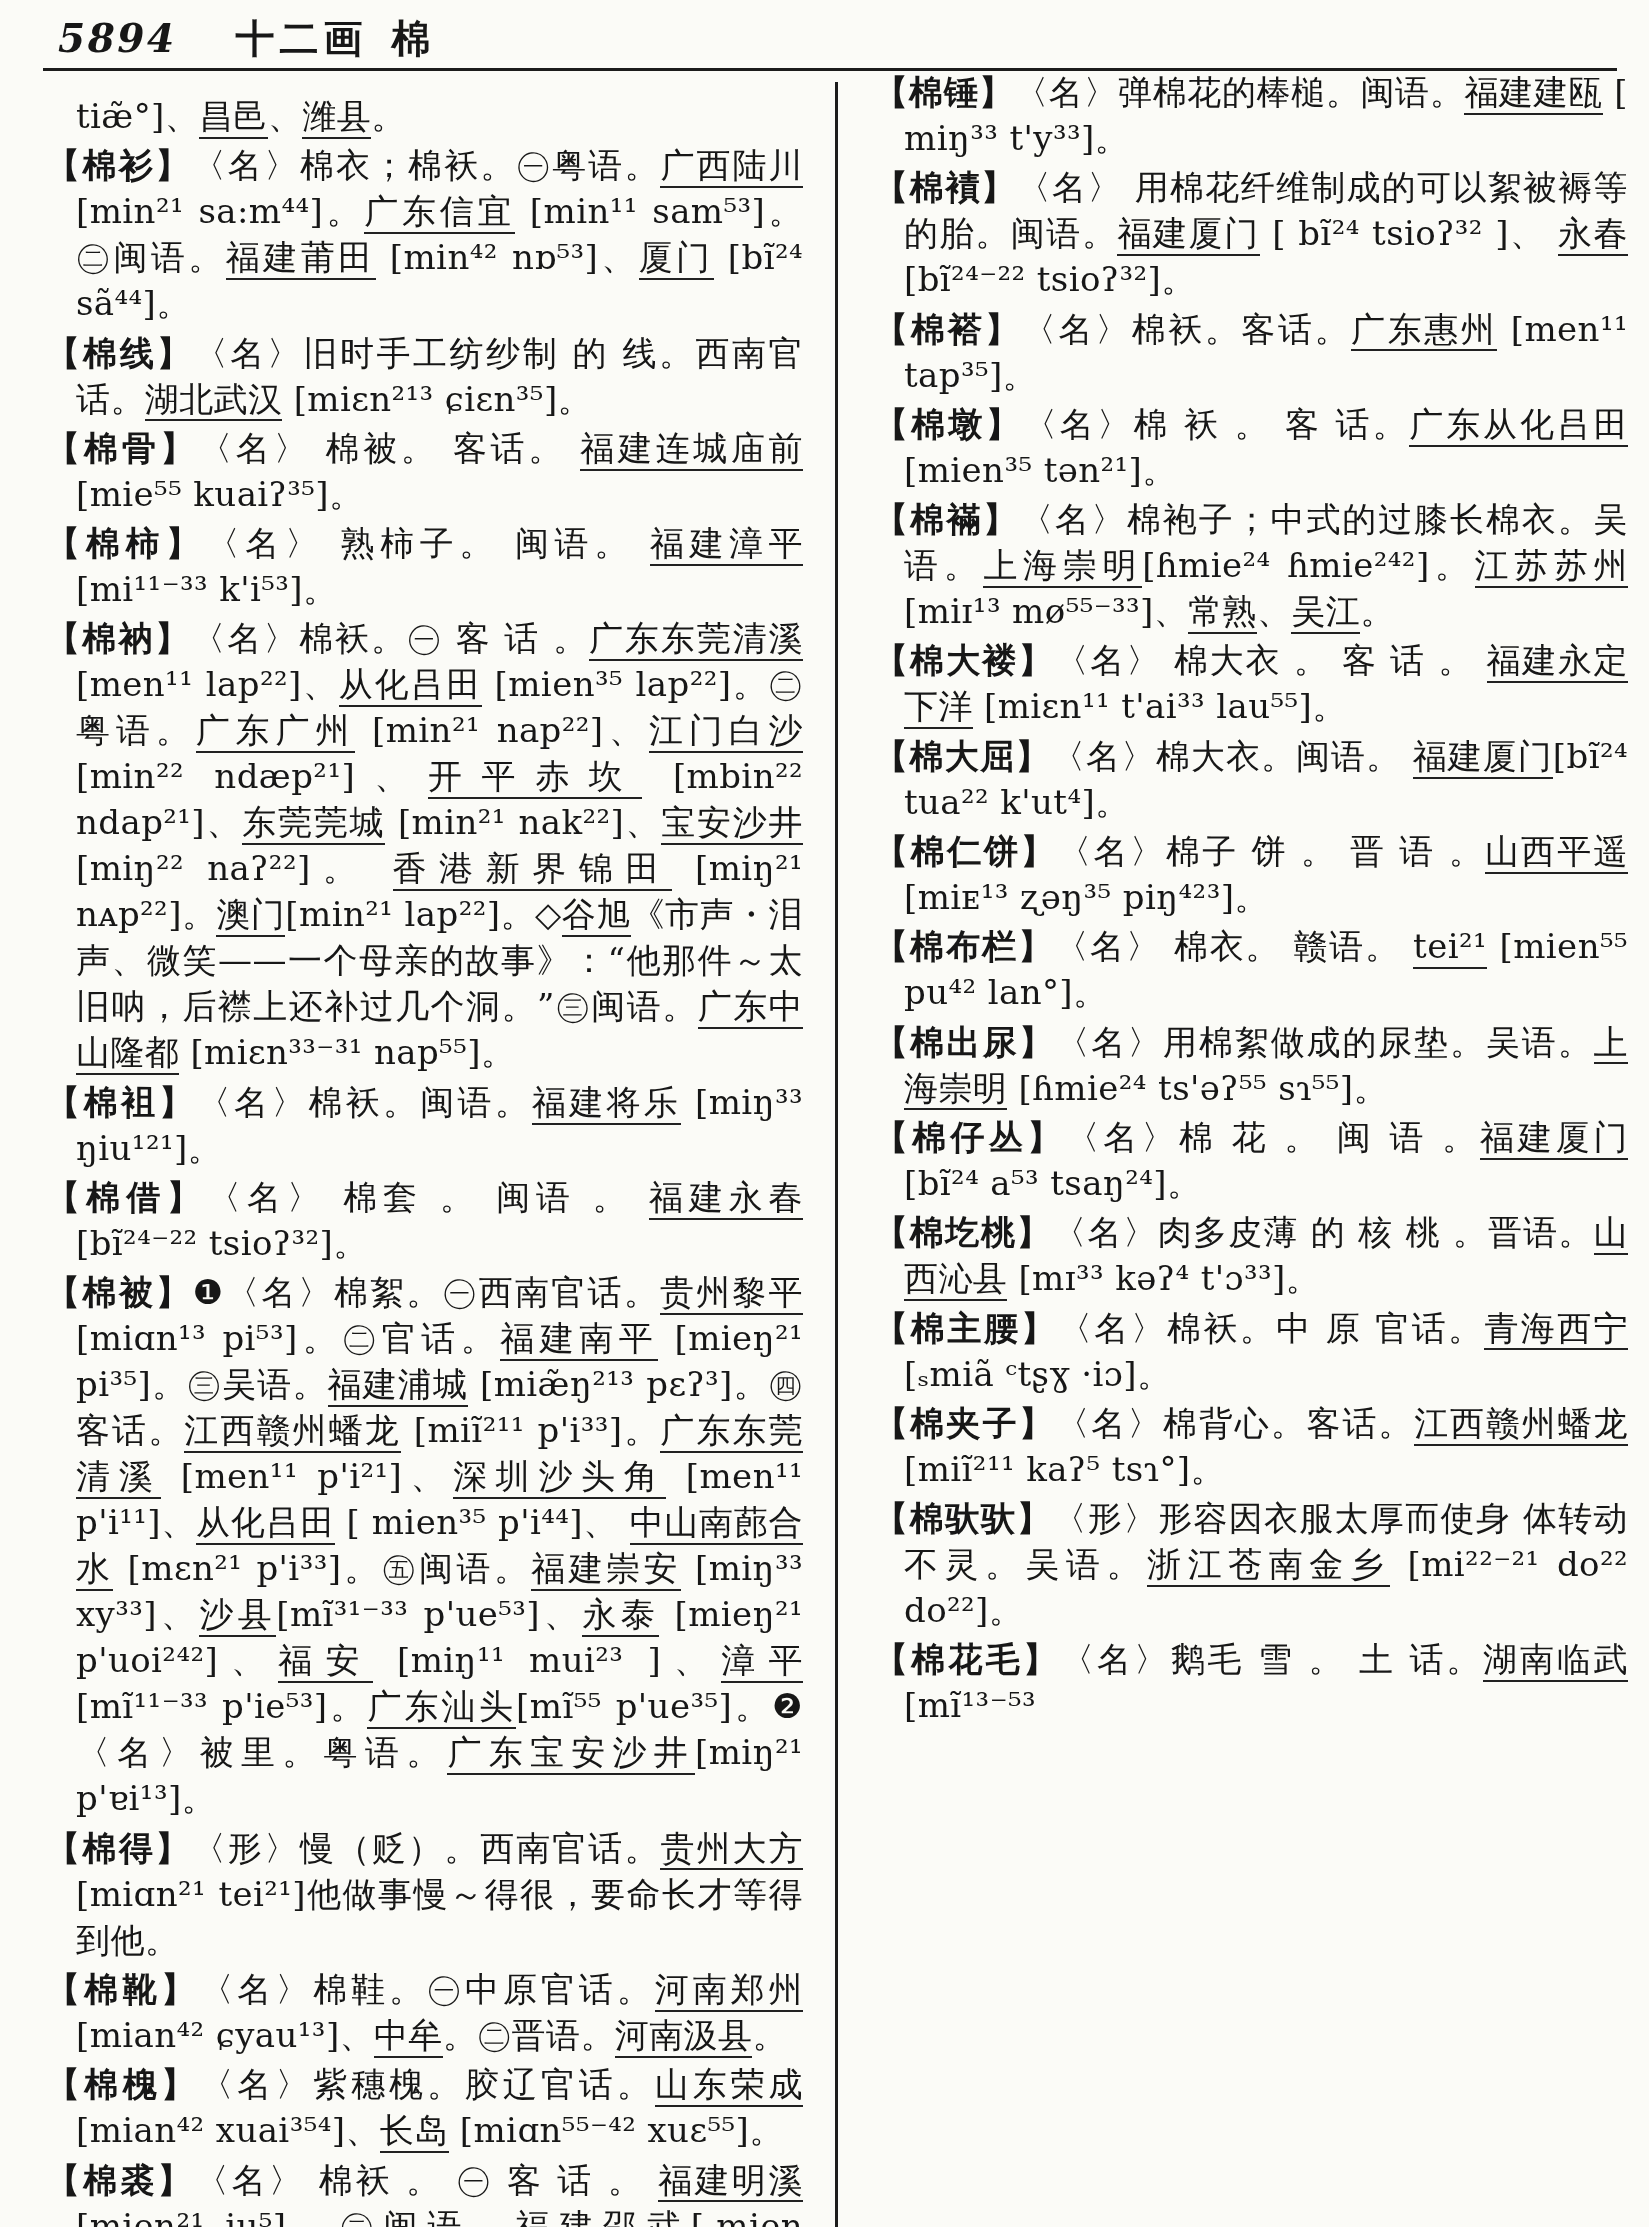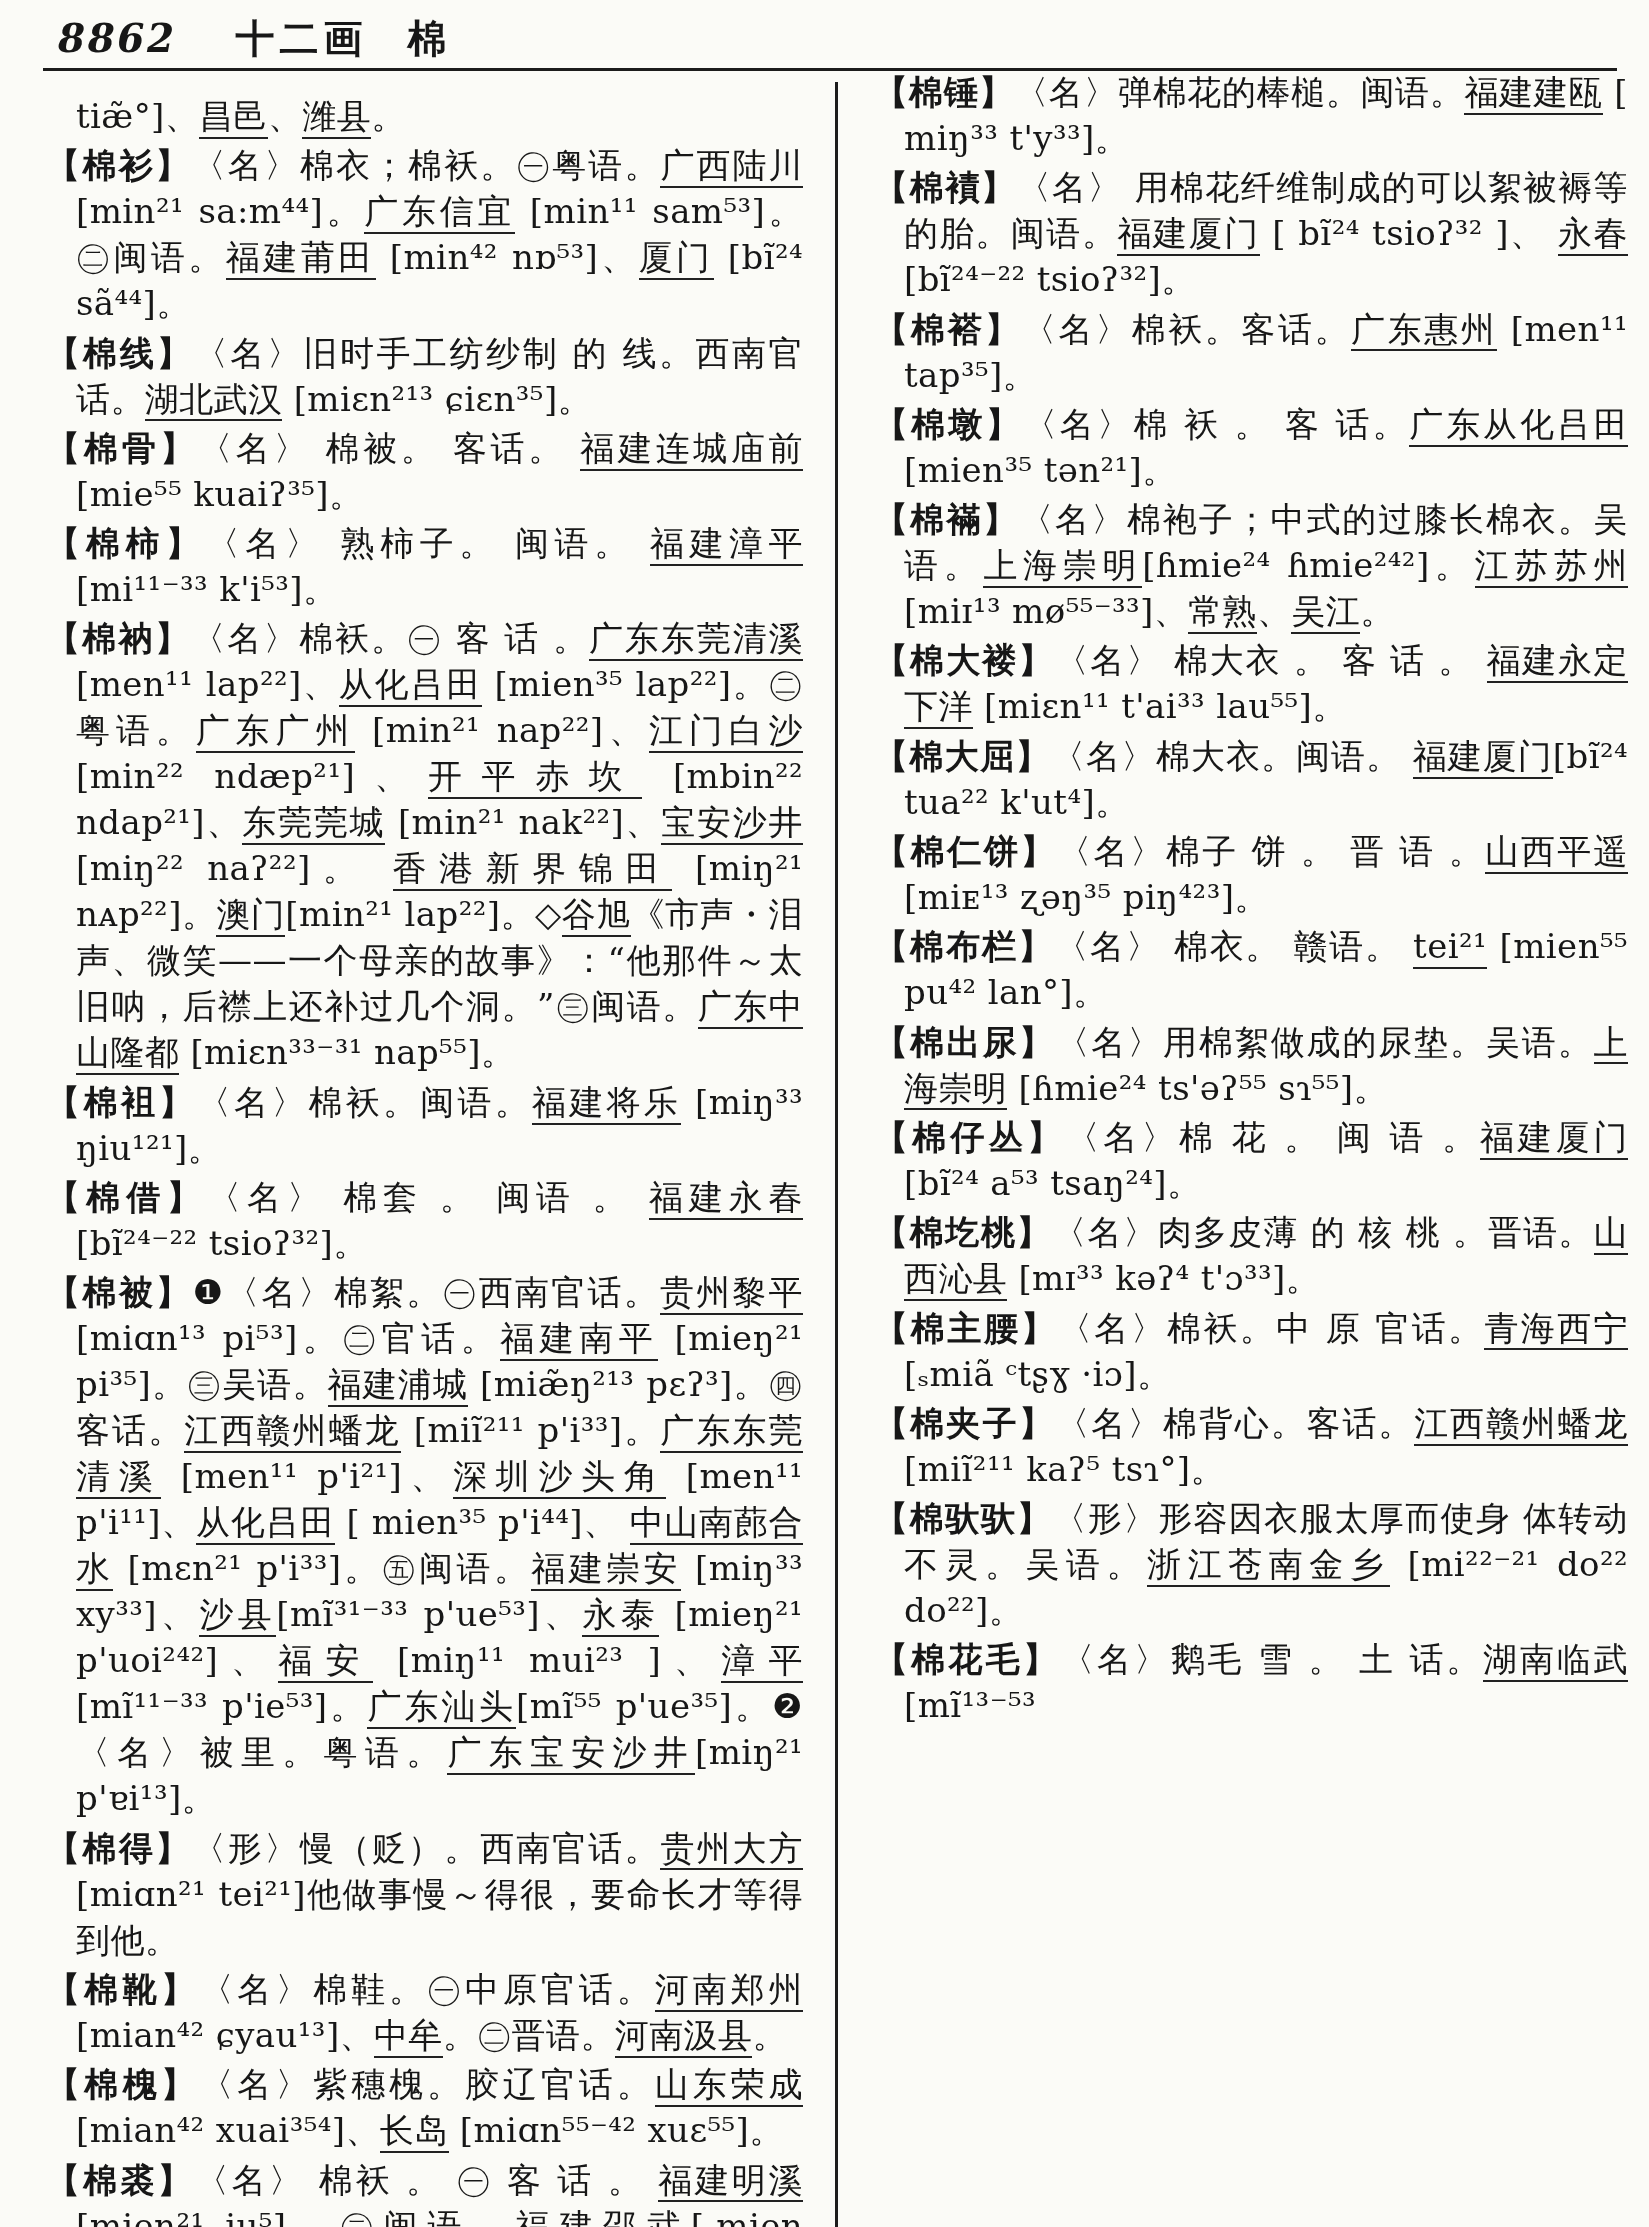--- a/index.html
+++ b/index.html
@@ -10,21 +10,21 @@
   }
   .page{
     position:relative;width:1650px;height:2227px;overflow:hidden;
     background:#fbfbf7;color:#171717;
   }
   .header{
     position:absolute;top:11.5px;left:58px;
     font-size:39px;font-weight:bold;white-space:nowrap;
   }
   .pagenum{font-style:italic;letter-spacing:2.5px;margin-right:59px;}
-  .stroke{margin-right:40px;letter-spacing:5px;}
+  .stroke{margin-right:24px;letter-spacing:5px;}
   .header-rule{
     position:absolute;top:68px;left:43px;width:1574px;height:3.3px;
     background:#1c1c1c;
   }
   .divider{
     position:absolute;left:835px;top:82px;width:2.5px;height:2145px;
     background:#1c1c1c;
   }
   .col{
     position:absolute;font-size:34px;line-height:46px;
@@ -36,21 +36,21 @@
   .entry{margin:0 0 3.3px 0;padding-left:30px;text-indent:-30px;}
   .entry.cont{text-indent:0;margin-top:11px;}
   .head{font-weight:bold;letter-spacing:0.8px;}
   .u{border-bottom:2.5px solid #222;padding-bottom:0.8px;}
 </style>
 </head>
 <body>
 
 <div class="page">
   <div class="header">
-    <span class="pagenum">8862</span><span class="stroke">十二画</span><span>棉</span>
+    <span class="pagenum">5894</span><span class="stroke">十二画</span><span>棉</span>
   </div>
   <div class="header-rule"></div>
   <div class="divider"></div>
   <div class="col" id="col-left">
       <p class="entry cont">tiæ̃°]、<span class="u">昌邑</span>、<span class="u">潍县</span>。</p>
       <p class="entry"><span class="head">【棉衫】</span>〈名〉棉衣；棉袄。㊀粤语。<span class="u">广西陆川</span> [min²¹ sa:m⁴⁴]。<span class="u">广东信宜</span> [min¹¹ sam⁵³]。㊁闽语。<span class="u">福建莆田</span> [min⁴² nɒ⁵³]、<span class="u">厦门</span> [bĩ²⁴ sã⁴⁴]。</p>
       <p class="entry"><span class="head">【棉线】</span>〈名〉旧时手工纺纱制 的 线。西南官话。<span class="u">湖北武汉</span> [miɛn²¹³ ɕiɛn³⁵]。</p>
       <p class="entry"><span class="head">【棉骨】</span>〈名〉 棉被。 客话。 <span class="u">福建连城庙前</span> [mie⁵⁵ kuaiʔ³⁵]。</p>
       <p class="entry"><span class="head">【棉柿】</span>〈名〉 熟柿子。 闽语。 <span class="u">福建漳平</span> [mi¹¹⁻³³ k'i⁵³]。</p>
       <p class="entry"><span class="head">【棉衲】</span>〈名〉棉袄。㊀ 客 话 。<span class="u">广东东莞清溪</span> [men¹¹ lap²²]、<span class="u">从化吕田</span> [mien³⁵ lap²²]。㊁粤语。<span class="u">广东广州</span> [min²¹ nap²²]、<span class="u">江门白沙</span> [min²² ndæp²¹]、<span class="u">开平赤坎</span> [mbin²² ndap²¹]、<span class="u">东莞莞城</span> [min²¹ nak²²]、<span class="u">宝安沙井</span> [miŋ²² naʔ²²]。 <span class="u">香港新界锦田</span> [miŋ²¹ nᴀp²²]。<span class="u">澳门</span>[min²¹ lap²²]。◇<span class="u">谷旭</span>《市声・泪声、微笑——一个母亲的故事》：“他那件～太旧呐，后襟上还补过几个洞。”㊂闽语。<span class="u">广东中山隆都</span> [miɛn³³⁻³¹ nap⁵⁵]。</p>

